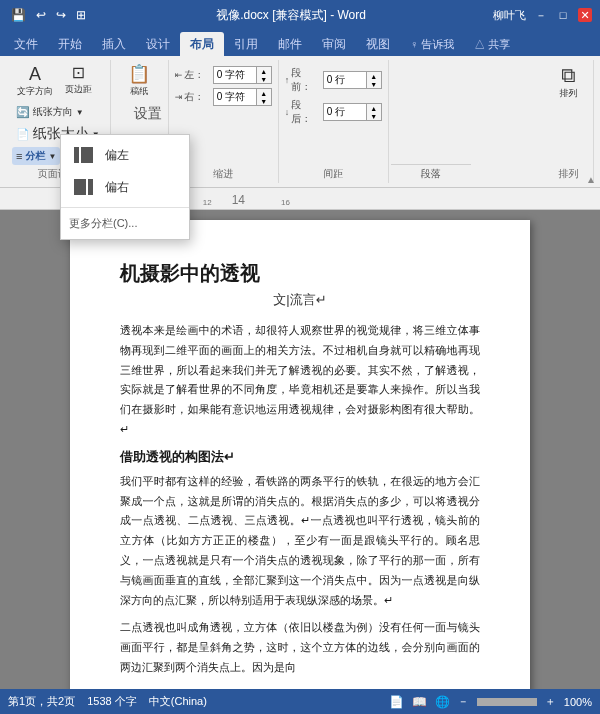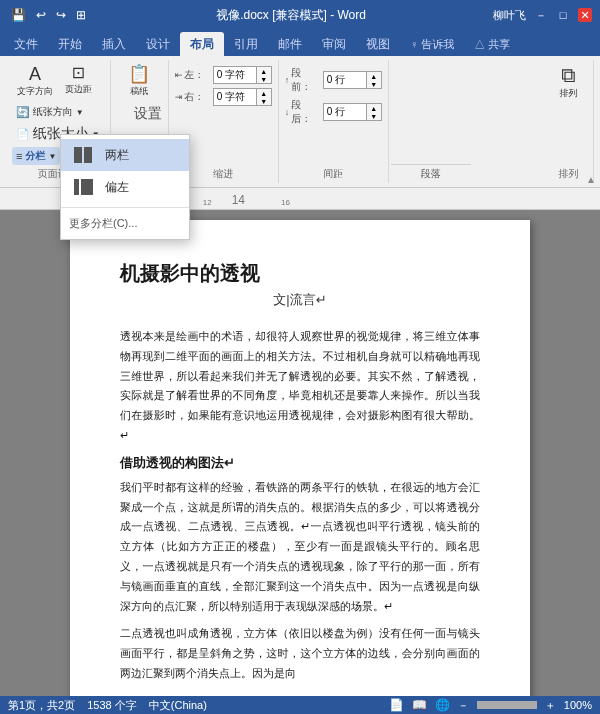--- a/index.html
+++ b/index.html
@@ -205,42 +205,42 @@
     }
     .page-title {
       font-size: 20px;
       font-weight: bold;
       margin-bottom: 4px;
       color: #1a1a1a;
     }
     .page-subtitle {
       font-size: 13px;
       text-align: center;
-      margin-bottom: 18px;
+      margin-bottom: 12px;
       color: #333;
     }
     .page-paragraph {
       font-size: 11px;
       line-height: 1.8;
       color: #1a1a1a;
       text-align: justify;
       margin-bottom: 8px;
     }
     .section-title {
       font-size: 13px;
       font-weight: bold;
       margin-bottom: 6px;
       color: #1a1a1a;
     }
 
     
     .status-bar {
       background: #2b579a;
       color: white;
-      height: 18px;
+      height: 25px;
       display: flex;
       align-items: center;
       padding: 0 8px;
       font-size: 11px;
       justify-content: space-between;
     }
     .status-left { display: flex; gap: 12px; }
     .status-right { display: flex; align-items: center; gap: 8px; }
 
     
@@ -508,41 +508,41 @@
         </div>
         <div class="ribbon-group-label">排列</div>
       </div>
 
       <div class="ribbon-collapse">▲</div>
     </div>
 
     <div class="dropdown-menu">
 
 
-      <div class="dropdown-item selected">
-        <div class="dropdown-icon">
-          <div class="col-icon">
-            <div class="col-bar" style="height:16px; width:8px; background:#555;"></div>
-            <div class="col-bar" style="height:16px; width:8px; background:#555;"></div>
-          </div>
-        </div>
-        <span>两栏</span>
-      </div>
 
 
       <div class="dropdown-item">
         <div class="dropdown-icon">
           <div class="col-icon">
             <div class="col-bar" style="height:16px; width:5px; background:#555;"></div>
             <div class="col-bar" style="height:16px; width:12px; background:#555;"></div>
           </div>
         </div>
         <span>偏左</span>
       </div>
 
+      <div class="dropdown-item">
+        <div class="dropdown-icon">
+          <div class="col-icon">
+            <div class="col-bar" style="height:16px; width:12px; background:#555;"></div>
+            <div class="col-bar" style="height:16px; width:5px; background:#555;"></div>
+          </div>
+        </div>
+        <span>偏右</span>
+      </div>
 
       <div class="dropdown-divider"></div>
       <div class="dropdown-more">
         <span>更多分栏(C)...</span>
       </div>
     </div>
   </div>
 
   <div class="ruler">
     <div style="width:8px; background:#c8c8c8; height:100%; position:absolute; left:62px;"></div>

